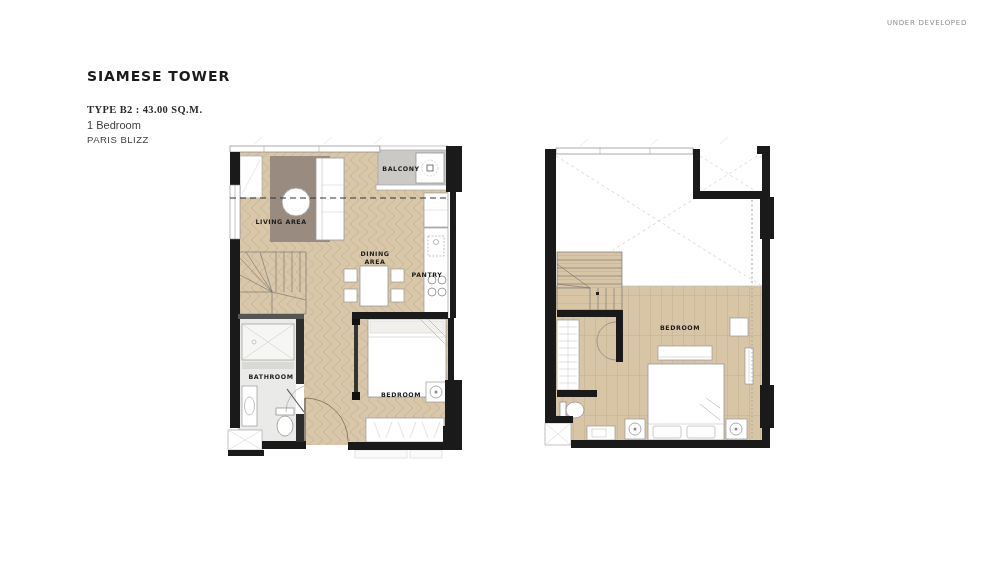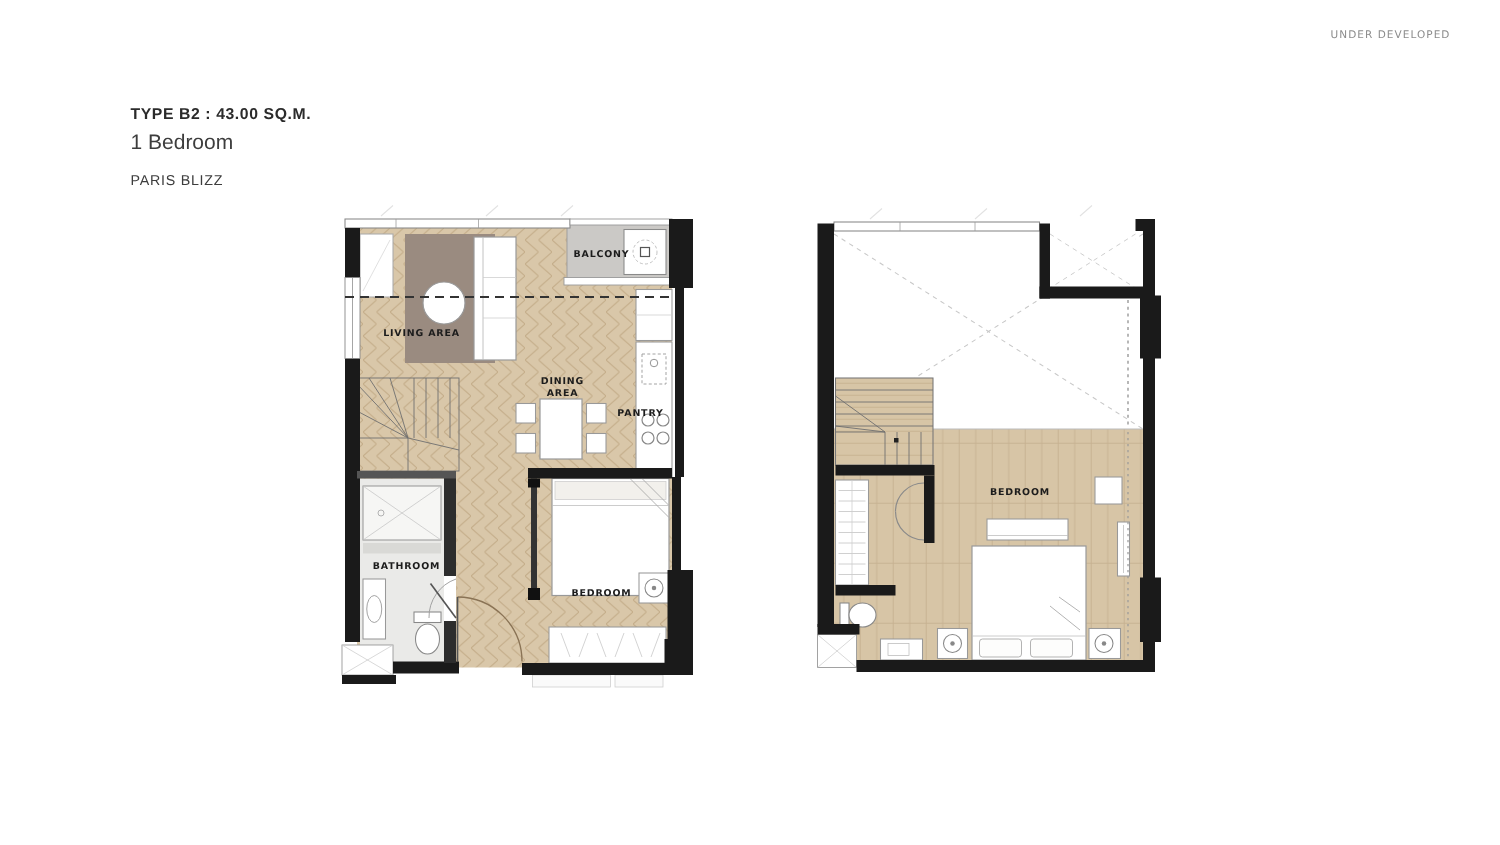--- a/index.html
+++ b/index.html
@@ -12,40 +12,41 @@
     position:absolute;right:33px;top:19px;
     font-family:"DejaVu Sans", sans-serif;
     font-size:7px;font-weight:normal;letter-spacing:0.7px;color:#8c8c8c;
   }
   .header{position:absolute;left:87px;top:68px;color:#1c1c1c;}
   .header .project{
     font-family:"DejaVu Sans", sans-serif;
     font-size:14px;font-weight:bold;letter-spacing:0.9px;color:#1b1b1b;
   }
   .header .unit{
-    font-family:Liberation Sans, sans-serif;
-    font-size:10.5px;font-weight:bold;letter-spacing:0.4px;color:#2b2b2b;margin-top:2px;
-  }
-  .header .beds{font-size:14px;color:#3d3d3d;margin-top:4px;}
-  .header .scheme{font-size:9.5px;color:#3d3d3d;margin-top:13px;letter-spacing:0.5px;}
+    font-family:Liberation Serif, serif;
+    font-size:10.5px;font-weight:bold;letter-spacing:0.4px;color:#2b2b2b;margin-top:20px;
+  }
+  .header .beds{font-size:11px;color:#3d3d3d;margin-top:4px;}
+  .header .scheme{font-size:9.5px;color:#3d3d3d;margin-top:3px;letter-spacing:0.5px;}
   .plan{position:absolute;}
   #plan-lower{left:224px;top:136px;}
   #plan-upper{left:530px;top:136px;}
   .lbl{
     font-family:"DejaVu Sans", sans-serif;
     font-size:6.3px;font-weight:bold;letter-spacing:0.55px;fill:#1c1c1c;
     text-anchor:middle;
   }
 </style>
 </head>
 <body>
 
 <div class="watermark">UNDER DEVELOPED</div>
 
 <div class="header">
+  <div class="project">SIAMESE TOWER</div>
   <div class="unit">TYPE B2 : 43.00 SQ.M.</div>
   <div class="beds">1 Bedroom</div>
   <div class="scheme">PARIS BLIZZ</div>
 </div>
 
 <svg id="plan-lower" class="plan" width="244" height="326" viewBox="0 0 244 326">
   <defs>
     <pattern id="hb" width="9" height="16" patternUnits="userSpaceOnUse">
       <rect width="9" height="16" fill="#d9c7a9"></rect>
       <path d="M9,0 L0,8 L9,16" fill="none" stroke="#c5ae8b" stroke-width="0.7"></path>

